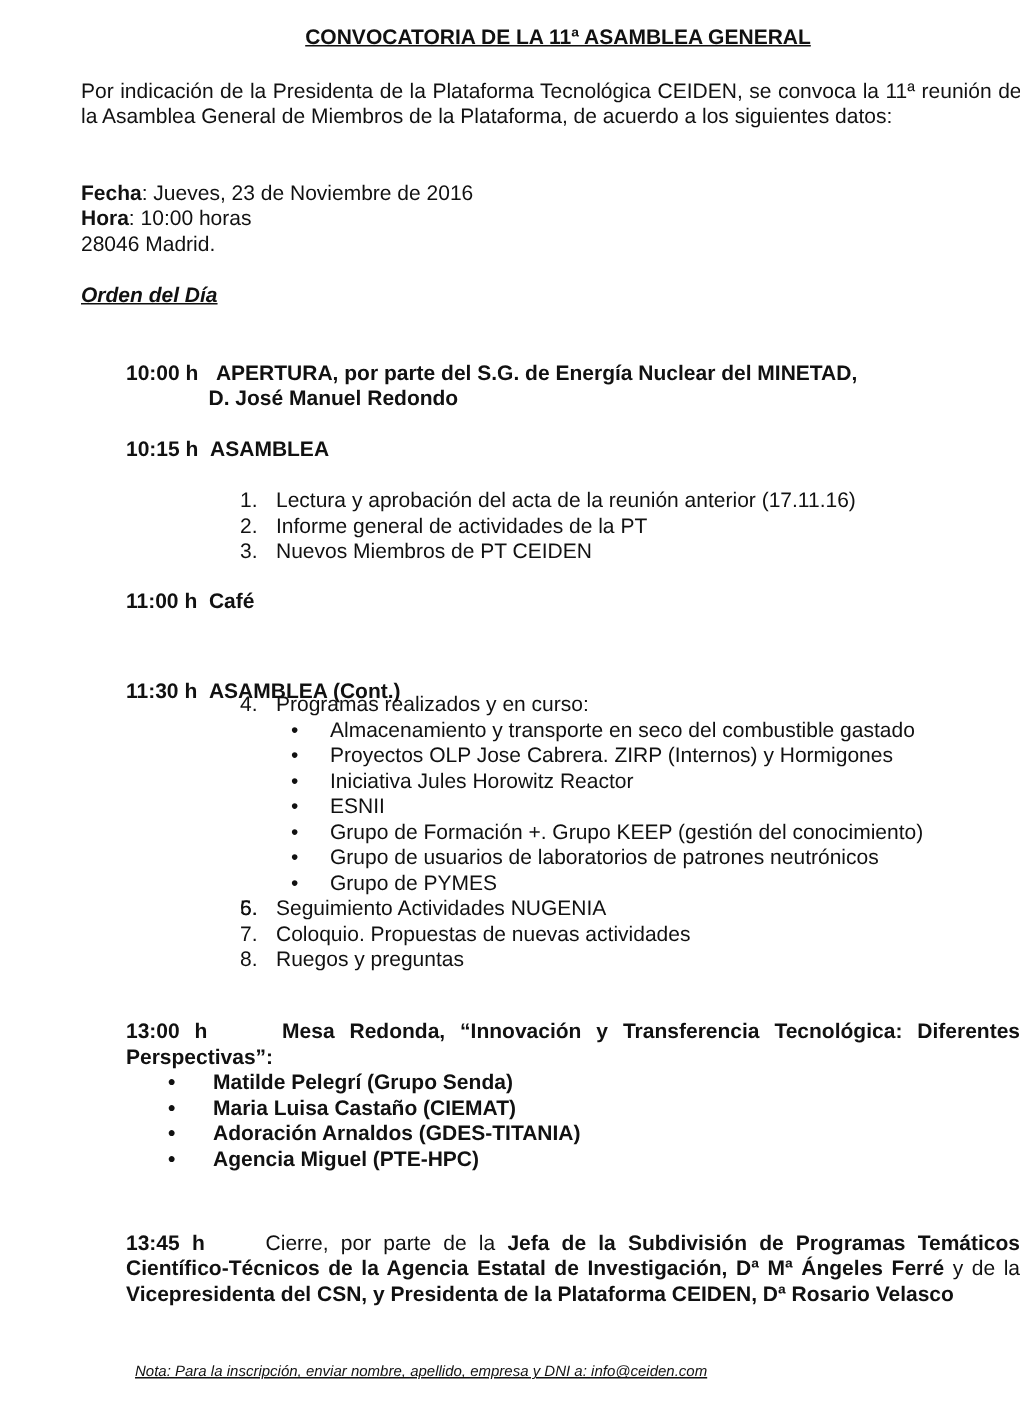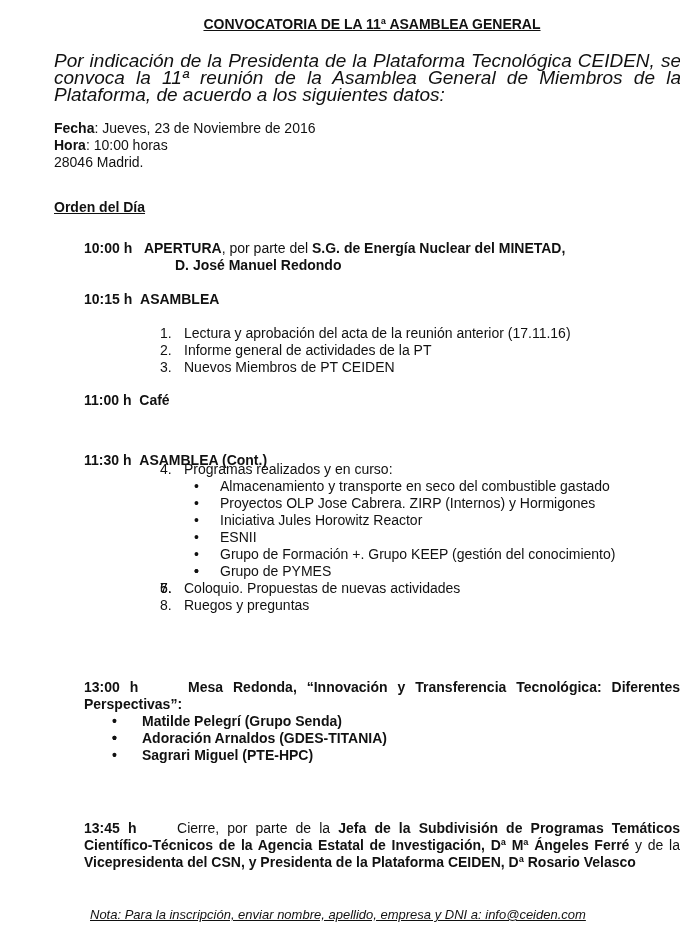--- a/index.html
+++ b/index.html
@@ -23,26 +23,25 @@
       left: 0; width: 680px; top: 16px;
       text-align: center;
       font-weight: bold;
       text-decoration: underline;
       font-size: 14px;
     }
     .intro {
       left: 22px; width: 627px; top: 52px;
       text-align: justify;
       text-align-last: left;
-      font-size: 19px;
+      font-size: 14px;
       line-height: 17px;
-      font-style: italic;
     }
     .details { left: 22px; top: 120px; width: 640px; line-height: 17px; font-size: 14px; }
-    .orden { left: 22px; top: 199px; font-weight: bold; text-decoration: underline; }
+    .orden { left: 22px; top: 188px; font-weight: bold; text-decoration: underline; font-style: italic; }
     .agenda-line { left: 52px; font-weight: bold; white-space: nowrap; }
     .time { display: inline-block; }
     .num-list { left: 128px; line-height: 17px; }
     .num-item { position: relative; padding-left: 24px; white-space: nowrap; }
     .num-item .n { position: absolute; left: 0; top: 0; }
     .sub-list { padding-left: 34px; }
     .sub-item { position: relative; padding-left: 26px; white-space: nowrap; }
     .sub-item .dot { position: absolute; left: 0; top: 0; }
     .mesa {
       left: 52px; width: 596px; top: 679px;
@@ -58,21 +57,21 @@
       left: 52px; width: 596px; top: 820px;
       text-align: justify;
       text-align-last: left;
       line-height: 17px;
     }
     .nota {
       left: 58px; top: 906px;
       font-style: italic;
       text-decoration: underline;
       white-space: nowrap;
-      font-size: 13px;
+      font-size: 10px;
     }
   </style>
 </head>
 <body>
 
 <div class="abs title">CONVOCATORIA DE LA 11ª ASAMBLEA GENERAL</div>
 
 <div class="abs intro">Por indicación de la Presidenta de la Plataforma Tecnológica CEIDEN, se convoca la 11ª reunión de la Asamblea General de Miembros de la Plataforma, de acuerdo a los siguientes datos:</div>
 
 <div class="abs details">
@@ -81,23 +80,23 @@
   </div>
   <div>
     <span class="b">Hora</span><span>: 10:00 horas</span>
   </div>
   <div>28046 Madrid.</div>
 </div>
 
 <div class="abs orden">Orden del Día</div>
 
 <div class="abs agenda-line" style="top:240px;">
-  <span class="time">10:00 h</span>&nbsp;&nbsp;&nbsp;<span>APERTURA</span><span style="font-weight:normal">, por parte del </span><span>S.G. de Energía Nuclear del MINETAD,</span>
+  <span class="time">10:00 h</span>&nbsp;&nbsp;&nbsp;<span>APERTURA</span><span style="font-weight:bold">, por parte del </span><span>S.G. de Energía Nuclear del MINETAD,</span>
 </div>
-<div class="abs agenda-line" style="top:257px; left:107px;margin-left:36px;">D. José Manuel Redondo</div>
+<div class="abs agenda-line" style="top:257px; left:107px;">D. José Manuel Redondo</div>
 
 <div class="abs agenda-line" style="top:291px;text-align:right;">
   <span class="time">10:15 h</span>&nbsp;&nbsp;<span>ASAMBLEA</span>
 </div>
 <div class="abs num-list" style="top:325px;">
   <div class="num-item"><span class="n">1.</span><span>Lectura y aprobación del acta de la reunión anterior (17.11.16)</span></div>
   <div class="num-item"><span class="n">2.</span><span>Informe general de actividades de la PT</span></div>
   <div class="num-item"><span class="n">3.</span><span>Nuevos Miembros de PT CEIDEN</span></div>
 </div>
 
@@ -109,36 +108,36 @@
   <span class="time">11:30 h</span>&nbsp;&nbsp;<span>ASAMBLEA (Cont.)</span>
 </div>
 <div class="abs num-list" style="top:461px;">
   <div class="num-item"><span class="n">4.</span><span>Programas realizados y en curso:</span></div>
   <div class="sub-list">
     <div class="sub-item"><span class="dot">•</span><span>Almacenamiento y transporte en seco del combustible gastado</span></div>
     <div class="sub-item"><span class="dot">•</span><span>Proyectos OLP Jose Cabrera. ZIRP (Internos) y Hormigones</span></div>
     <div class="sub-item"><span class="dot">•</span><span>Iniciativa Jules Horowitz Reactor</span></div>
     <div class="sub-item"><span class="dot">•</span><span>ESNII</span></div>
     <div class="sub-item"><span class="dot">•</span><span>Grupo de Formación +. Grupo KEEP (gestión del conocimiento)</span></div>
-    <div class="sub-item"><span class="dot">•</span></div>
+    <div class="sub-item"><span class="dot">•</span><span>Grupo de usuarios de laboratorios de patrones neutrónicos</span></div>
     <div class="sub-item"><span class="dot">•</span><span>Grupo de PYMES</span></div>
   </div>
   <div class="num-item"><span class="n">5.</span></div>
-  <div class="num-item"><span class="n">6.</span></div>
+  <div class="num-item"><span class="n">6.</span><span>Seguimiento Actividades NUGENIA</span></div>
   <div class="num-item"><span class="n">7.</span><span>Coloquio. Propuestas de nuevas actividades</span></div>
   <div class="num-item"><span class="n">8.</span><span>Ruegos y preguntas</span></div>
 </div>
 
 <div class="abs mesa">
   <span>13:00 h</span>&nbsp;&nbsp;&nbsp;&nbsp;&nbsp;<span>Mesa Redonda, “Innovación y Transferencia Tecnológica: Diferentes Perspectivas”:</span>
 </div>
 <div class="abs speakers">
   <div class="speaker"><span class="dot">•</span><span>Matilde Pelegrí (Grupo Senda)</span></div>
-  <div class="speaker"><span class="dot">•</span></div>
+  <div class="speaker"><span class="dot">•</span><span>Maria Luisa Castaño (CIEMAT)</span></div>
   <div class="speaker"><span class="dot">•</span><span>Adoración Arnaldos (GDES-TITANIA)</span></div>
-  <div class="speaker"><span class="dot">•</span><span>Sagrari Miguel (PTE-HPC)</span></div>
+  <div class="speaker"><span class="dot">•</span><span>Agencia Miguel (PTE-HPC)</span></div>
 </div>
 
 <div class="abs cierre">
   <span class="b">13:45 h</span>&nbsp;&nbsp;&nbsp;&nbsp;&nbsp;<span>Cierre, por parte de la </span><span class="b">Jefa de la Subdivisión de Programas Temáticos Científico-Técnicos de la Agencia Estatal de Investigación, Dª Mª Ángeles Ferré</span><span> y de la </span><span class="b">Vicepresidenta del CSN, y Presidenta de la Plataforma CEIDEN, Dª Rosario Velasco</span>
 </div>
 
 <div class="abs nota"> Nota: Para la inscripción, enviar nombre, apellido, empresa y DNI a: info@ceiden.com</div>
 
 </body></html>

